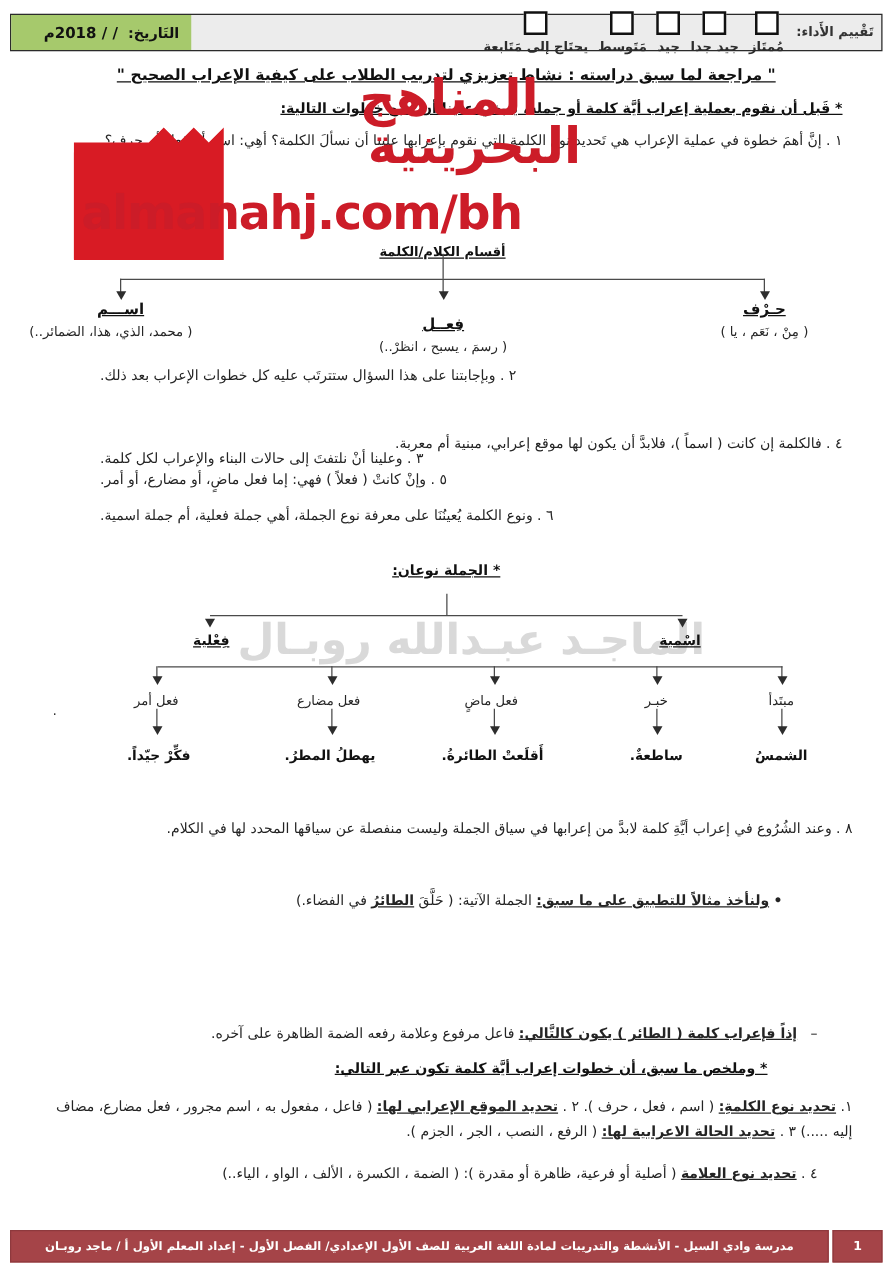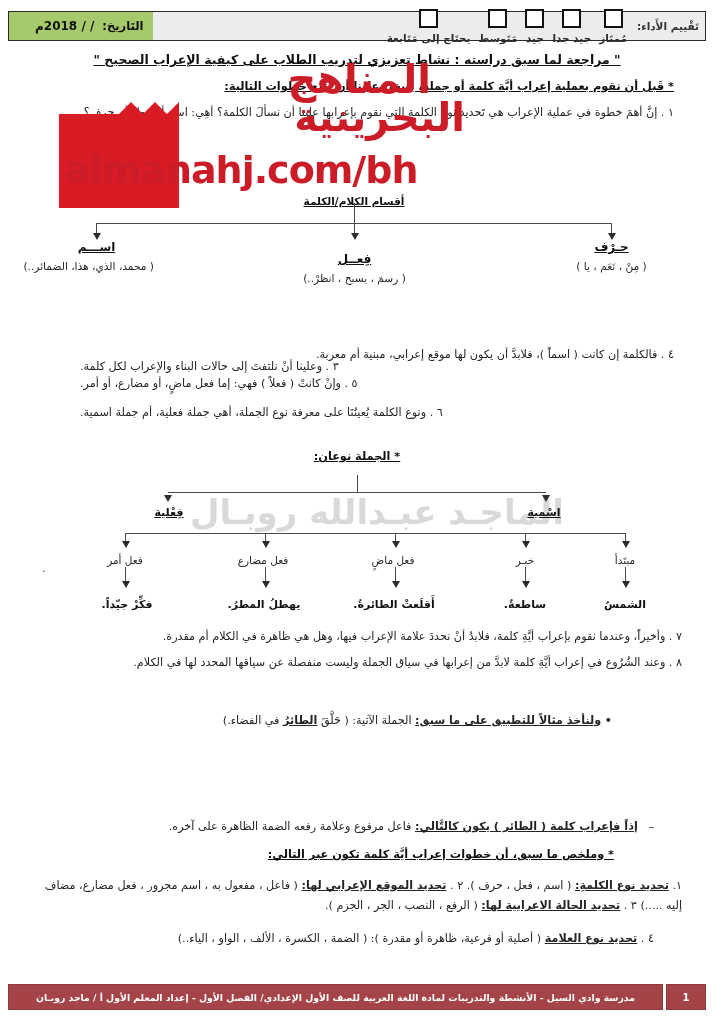--- a/index.html
+++ b/index.html
@@ -198,20 +198,21 @@
     <div class="node" style="top:48px;right:302px;width:115px;margin-top:12px;">
       <div class="title">فِعــل</div>
       <div class="ex" style="margin-top:6px;">( رسمَ ، يسبح ، انظرْ..)</div>
     </div>
     <div class="node" style="top:48px;right:45px;width:115px;">
       <div class="title">حـرْف</div>
       <div class="ex" style="margin-top:6px;">( مِنْ ، نَعَم ، يا )</div>
     </div>
   </div>
 
+  <div class="ptxt" style="top:292px;right:40px;left:80px;text-align:left;">٢ . وبإجابتنا على هذا السؤال ستترتَب عليه كل خطوات الإعراب بعد ذلك.</div>
   <div class="ptxt" style="top:316px;right:40px;left:80px;text-align:left;margin-top:42px;">٣ . وعلينا أنْ نلتفتَ إلى حالات البناء والإعراب لكل كلمة.</div>
   <div class="ptxt" style="top:346px;right:40px;left:80px;text-align:right;">٤ . فالكلمة إن كانت ( اسماً )، فلابدَّ أن يكون لها موقع إعرابي، مبنية أم معربة.</div>
   <div class="ptxt" style="top:375px;right:40px;left:80px;text-align:left;">٥ . وإنْ كانتْ ( فعلاً ) فهي: إما فعل ماضٍ، أو مضارع، أو أمر.</div>
   <div class="ptxt" style="top:404px;right:40px;left:80px;text-align:left;">٦ . ونوع الكلمة يُعينُنَا على معرفة نوع الجملة، أهي جملة فعلية، أم جملة اسمية.</div>
 
   <div class="star-line" style="top:450px;right:0;left:0;text-align:center;">* الجملة نوعان:</div>
 
   <div class="wm-author">الماجـد عبـدالله روبـال</div>
 
   <div class="tree" style="top:475px;right:0;left:0;height:150px;">
@@ -282,24 +283,23 @@
     <div class="node" style="top:118px;right:404px;width:92px;">
       <span class="title" style="font-size:11px;text-decoration:none;">يهطلُ المطرُ.</span>
     </div>
     <div class="node" style="top:118px;right:542px;width:90px;">
       <span class="title" style="font-size:11px;text-decoration:none;">فكِّرْ جيّداً.</span>
     </div>
   </div>
 
   <div class="dot" style="top:562px;left:42px;">.</div>
 
-  <div class="ptxt" style="top:628px;right:32px;left:32px;">٧ . وأخيراً، وعندما نقوم بإعراب أيَّةِ كلمة، فلابدُ أنْ نحددَ علامة الإعراب فيها، وهل هي ظاهرة في الكلام أم مقدرة.</div>
   <div class="ptxt" style="top:654px;right:32px;left:32px;">٨ . وعند الشُرُوع في إعراب أيَّةِ كلمة لابدَّ من إعرابها في سياق الجملة وليست منفصلة عن سياقها المحدد لها في الكلام.</div>
 
-  <div class="ptxt" style="top:712px;right:102px;left:32px;">
+  <div class="ptxt" style="top:712px;right:88px;left:32px;">
     <span class="bold">•</span>
     <span class="bold u">ولنأخذ مثالاً للتطبيق على ما سبق:</span><span> الجملة الآتية: ( حَلَّقَ</span>
     <span class="bold u">الطائرُ</span>
     <span>في الفضاء.)</span>
   </div>
 
 
   <div class="ptxt" style="top:818px;right:60px;left:32px;">
     <span>–</span>&nbsp;&nbsp;
     <span class="bold u">إذاً فإعراب كلمة ( الطائر ) يكون كالتَّالي:</span><span> فاعل مرفوع وعلامة رفعه الضمة الظاهرة على آخره.</span>

